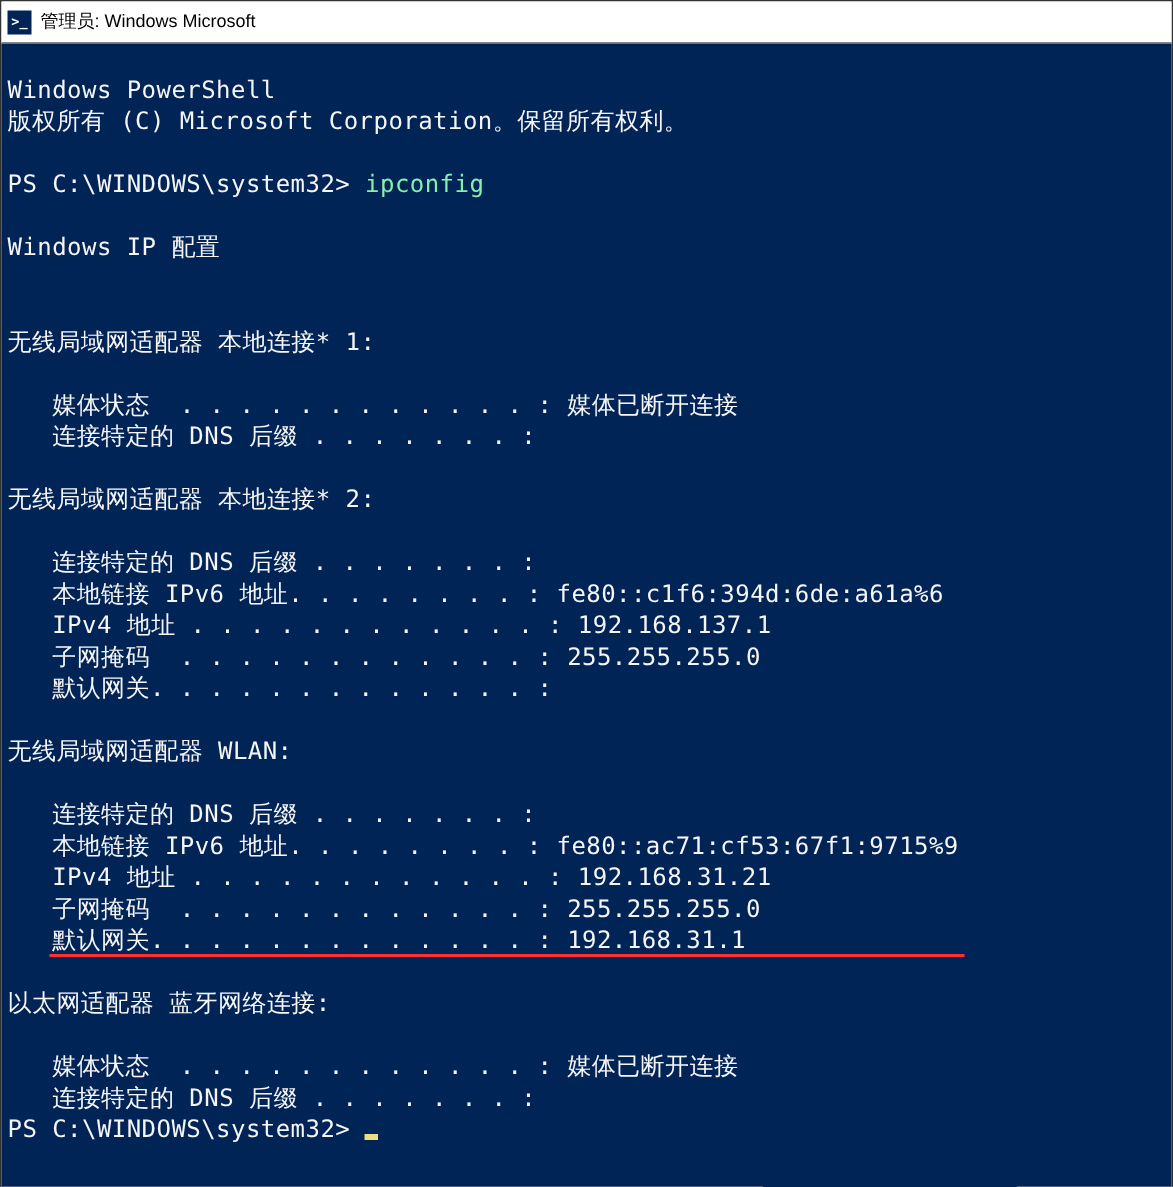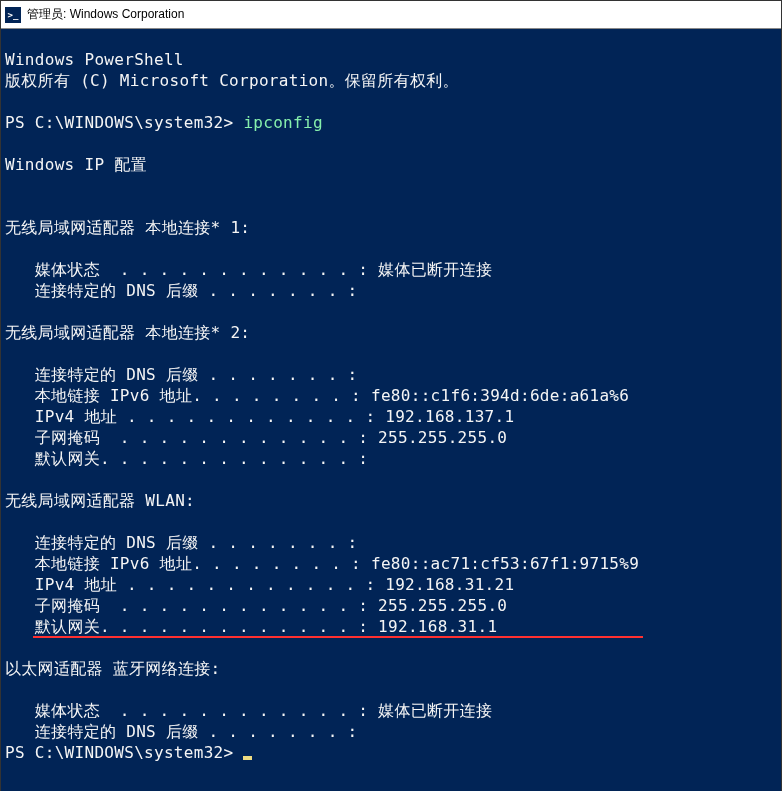--- a/index.html
+++ b/index.html
@@ -85,16 +85,16 @@
     }
   </style>
 </head>
 <body>
 
 <div class="window">
   <div class="titlebar">
     <div class="titlebar-icon">
       <span class="titlebar-icon-text">&gt;_</span>
     </div>
-    <span class="titlebar-text">管理员: Windows Corporation</span>
+    <span class="titlebar-text">管理员: Windows Microsoft</span>
   </div>
   <div class="terminal"><span class="line">Windows PowerShell</span><span class="line">版权所有 (C) Microsoft Corporation。保留所有权利。</span><span class="line"> </span><span class="line"><span>PS C:\WINDOWS\system32&gt; </span><span class="prompt-cmd">ipconfig</span></span><span class="line"> </span><span class="line">Windows IP 配置</span><span class="line"> </span><span class="line"> </span><span class="line">无线局域网适配器 本地连接* 1:</span><span class="line"> </span><span class="line">   媒体状态  . . . . . . . . . . . . : 媒体已断开连接</span><span class="line">   连接特定的 DNS 后缀 . . . . . . . :</span><span class="line"> </span><span class="line">无线局域网适配器 本地连接* 2:</span><span class="line"> </span><span class="line">   连接特定的 DNS 后缀 . . . . . . . :</span><span class="line">   本地链接 IPv6 地址. . . . . . . . : fe80::c1f6:394d:6de:a61a%6</span><span class="line">   IPv4 地址 . . . . . . . . . . . . : 192.168.137.1</span><span class="line">   子网掩码  . . . . . . . . . . . . : 255.255.255.0</span><span class="line">   默认网关. . . . . . . . . . . . . :</span><span class="line"> </span><span class="line">无线局域网适配器 WLAN:</span><span class="line"> </span><span class="line">   连接特定的 DNS 后缀 . . . . . . . :</span><span class="line">   本地链接 IPv6 地址. . . . . . . . : fe80::ac71:cf53:67f1:9715%9</span><span class="line">   IPv4 地址 . . . . . . . . . . . . : 192.168.31.21</span><span class="line">   子网掩码  . . . . . . . . . . . . : 255.255.255.0</span><span class="line highlight-line"><span>   默认网关. . . . . . . . . . . . . : 192.168.31.1</span><span class="red-underline"></span></span><span class="line"> </span><span class="line">以太网适配器 蓝牙网络连接:</span><span class="line"> </span><span class="line">   媒体状态  . . . . . . . . . . . . : 媒体已断开连接</span><span class="line">   连接特定的 DNS 后缀 . . . . . . . :</span><span class="line"><span>PS C:\WINDOWS\system32&gt; </span><span class="cursor"></span></span></div>
 </div>
 
 </body></html>

